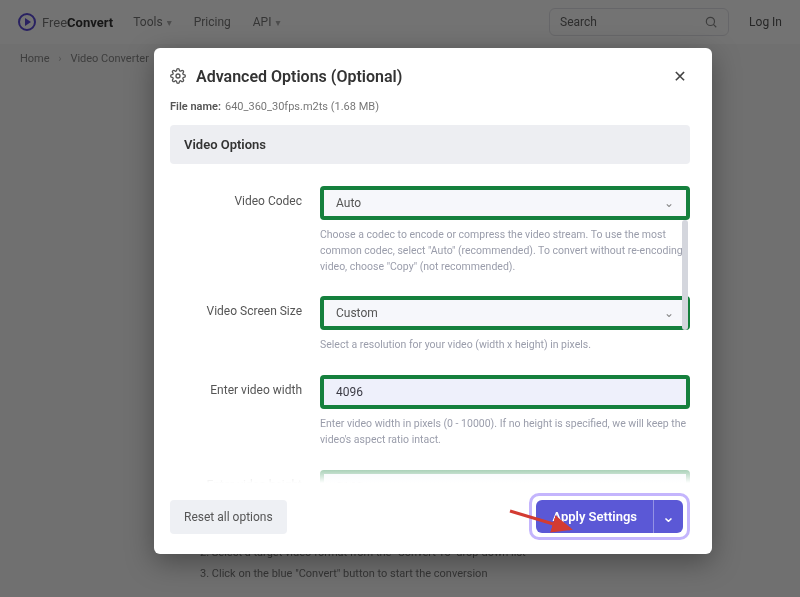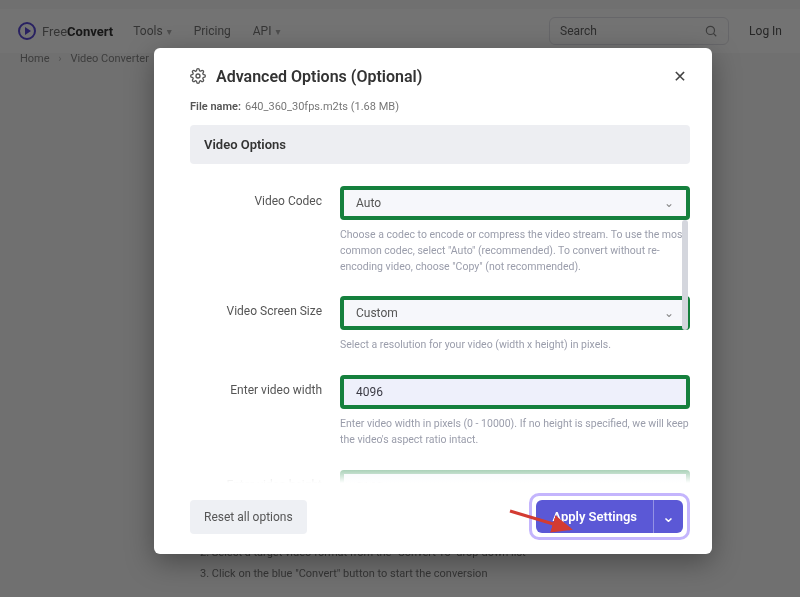--- a/index.html
+++ b/index.html
@@ -1,32 +1,32 @@
 <!DOCTYPE html>
 <html><head>
 <meta charset="utf-8">
 <style>
   * { box-sizing: border-box; margin: 0; padding: 0; font-family: -apple-system, BlinkMacSystemFont, "Segoe UI", Roboto, Arial, sans-serif; }
   body { width: 800px; height: 597px; overflow: hidden; position: relative; background: #f8f8f8; }
   .backdrop { position: absolute; inset: 0; background: rgba(0,0,0,0.55); }
-  .topbar { position: absolute; top: 9px; left: 0; right: 0; height: 44px; background: #fff; display: flex; align-items: center; padding: 0 18px; gap: 20px; font-size: 13px; color: #666; }
+  .topbar { position: absolute; top: 0; left: 0; right: 0; height: 44px; background: #fff; display: flex; align-items: center; padding: 0 18px; gap: 20px; font-size: 13px; color: #666; }
   .logo { display: flex; align-items: center; gap: 6px; }
   .logo-mark { width: 18px; height: 18px; border: 2px solid #5b4bd8; border-radius: 50%; position: relative; }
   .logo-mark:after { content:""; position:absolute; top:3px; left:5px; width:0; height:0; border-left:6px solid #5b4bd8; border-top:4px solid transparent; border-bottom:4px solid transparent;}
   .logo-text { font-weight: 400; color:#777; }
   .logo-text b { color:#333; font-weight:700;}
   .topbar .nav { display:flex; gap:22px; font-size:12px; color:#777; }
   .chev:after{ content:"▾"; font-size:10px; margin-left:4px; color:#aaa;}
   .search { margin-left:auto; width:180px; height:28px; border:1px solid #e3e3e8; border-radius:6px; padding:0 10px; font-size:12px; color:#666; background:#fff; display:flex; align-items:center; justify-content:space-between;text-align:center;}
   .search svg{ width:14px; height:14px; stroke:#888;}
   .login { font-size:12px; color:#555; }
   .crumbs { position:absolute; top:52px; left:20px; font-size:11px; color:#888;}
   .crumbs span.sep{ margin:0 6px; color:#bbb;}
   .bg-steps { position:absolute; left:200px; bottom:12px; font-size:11px; color:#777; line-height:1.9;}
-  .modal { position:absolute; top:48px; left:154px; width:558px; height:506px; background:#fff; border-radius:6px; box-shadow:0 8px 28px rgba(0,0,0,0.35); display:flex; flex-direction:column; padding:18px 22px 14px 36px;}
+  .modal { position:absolute; top:48px; left:154px; width:558px; height:506px; background:#fff; border-radius:6px; box-shadow:0 8px 28px rgba(0,0,0,0.35); display:flex; flex-direction:column; padding:18px 22px 14px 16px;}
   .modal-head { display:flex; align-items:center; gap:10px; }
   .gear { width:16px; height:16px; }
   .modal-title { font-size:16px; font-weight:600; color:#333;}
   .close { margin-left:auto; width:20px; height:20px; display:flex; align-items:center; justify-content:center; color:#444; cursor:pointer; font-size:16px;}
   .filerow { margin-top:14px; font-size:11px; color:#777;}
   .filerow b{ color:#555; font-weight:600; margin-right:4px;}
   .scrollwrap { position:relative; margin-top:12px; flex:1; overflow:hidden;}
   .scroll-inner{ height:100%; overflow:hidden;}
   .section-head { background:#edeef2; border-radius:4px; padding:12px 14px; font-size:13px; font-weight:600; color:#333;}
   .field { display:flex; margin-top:22px;}

